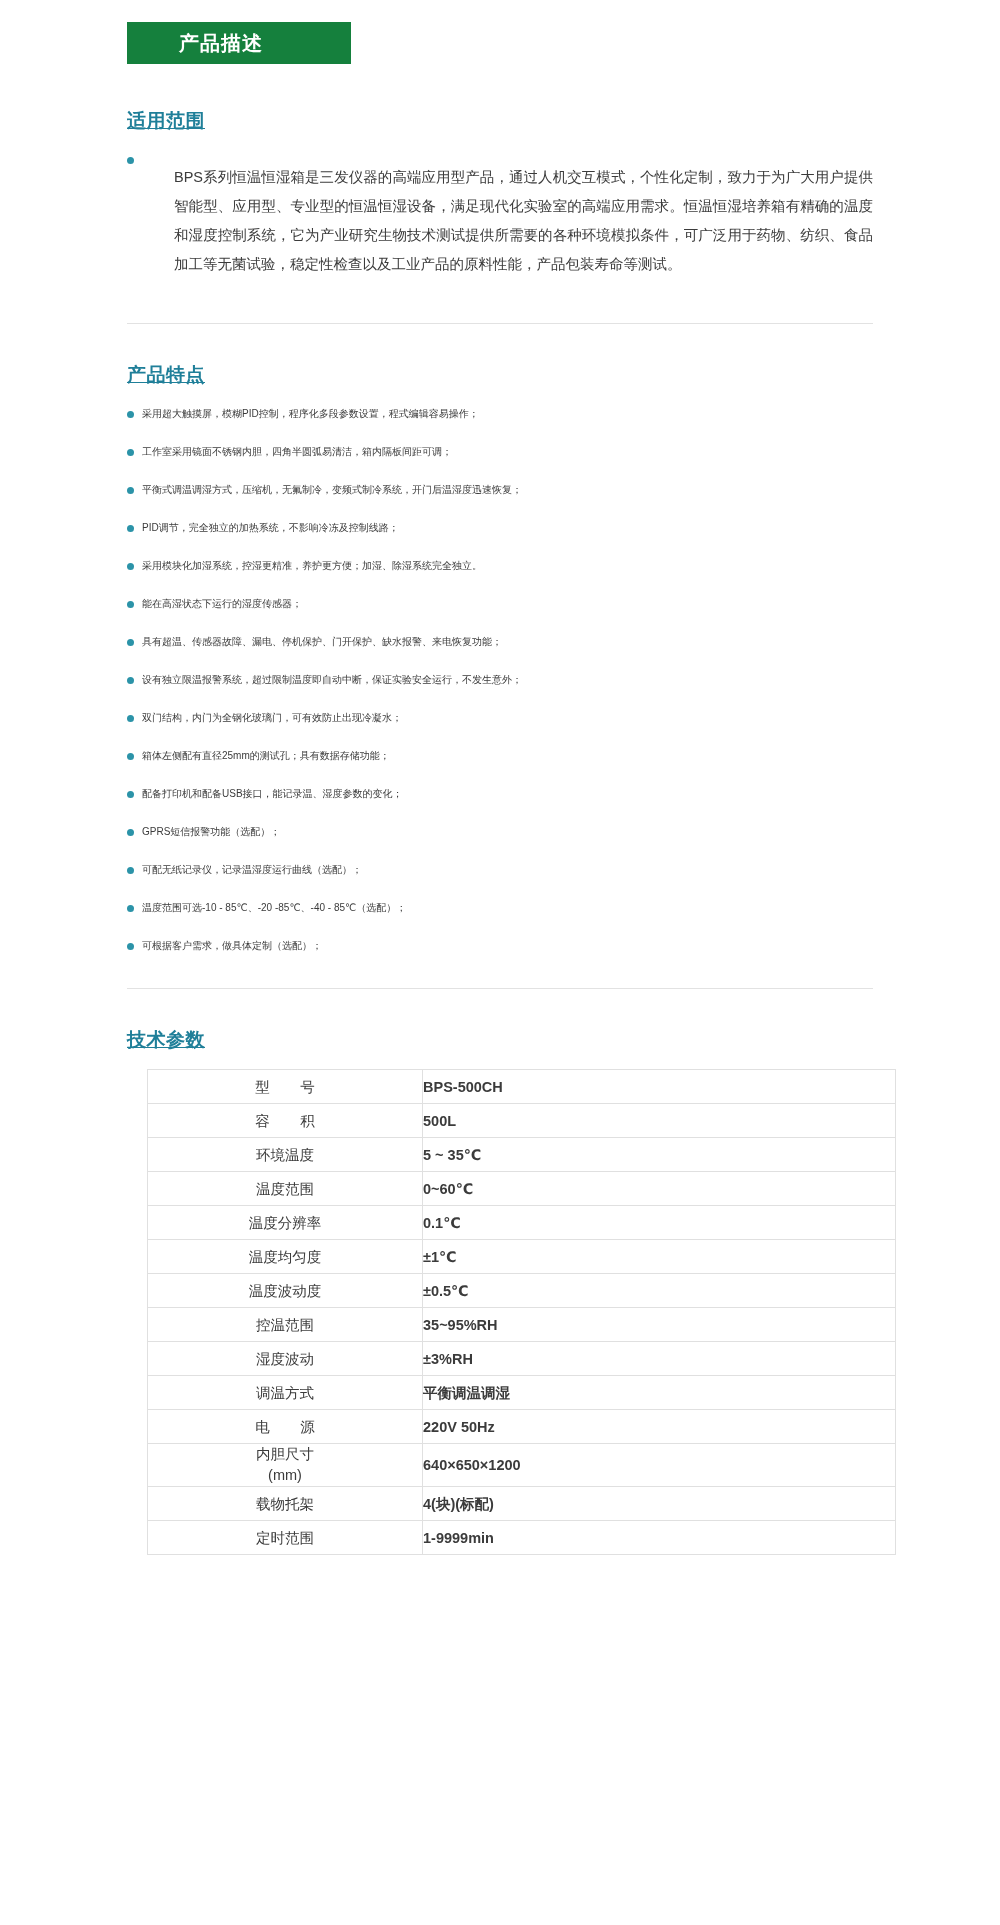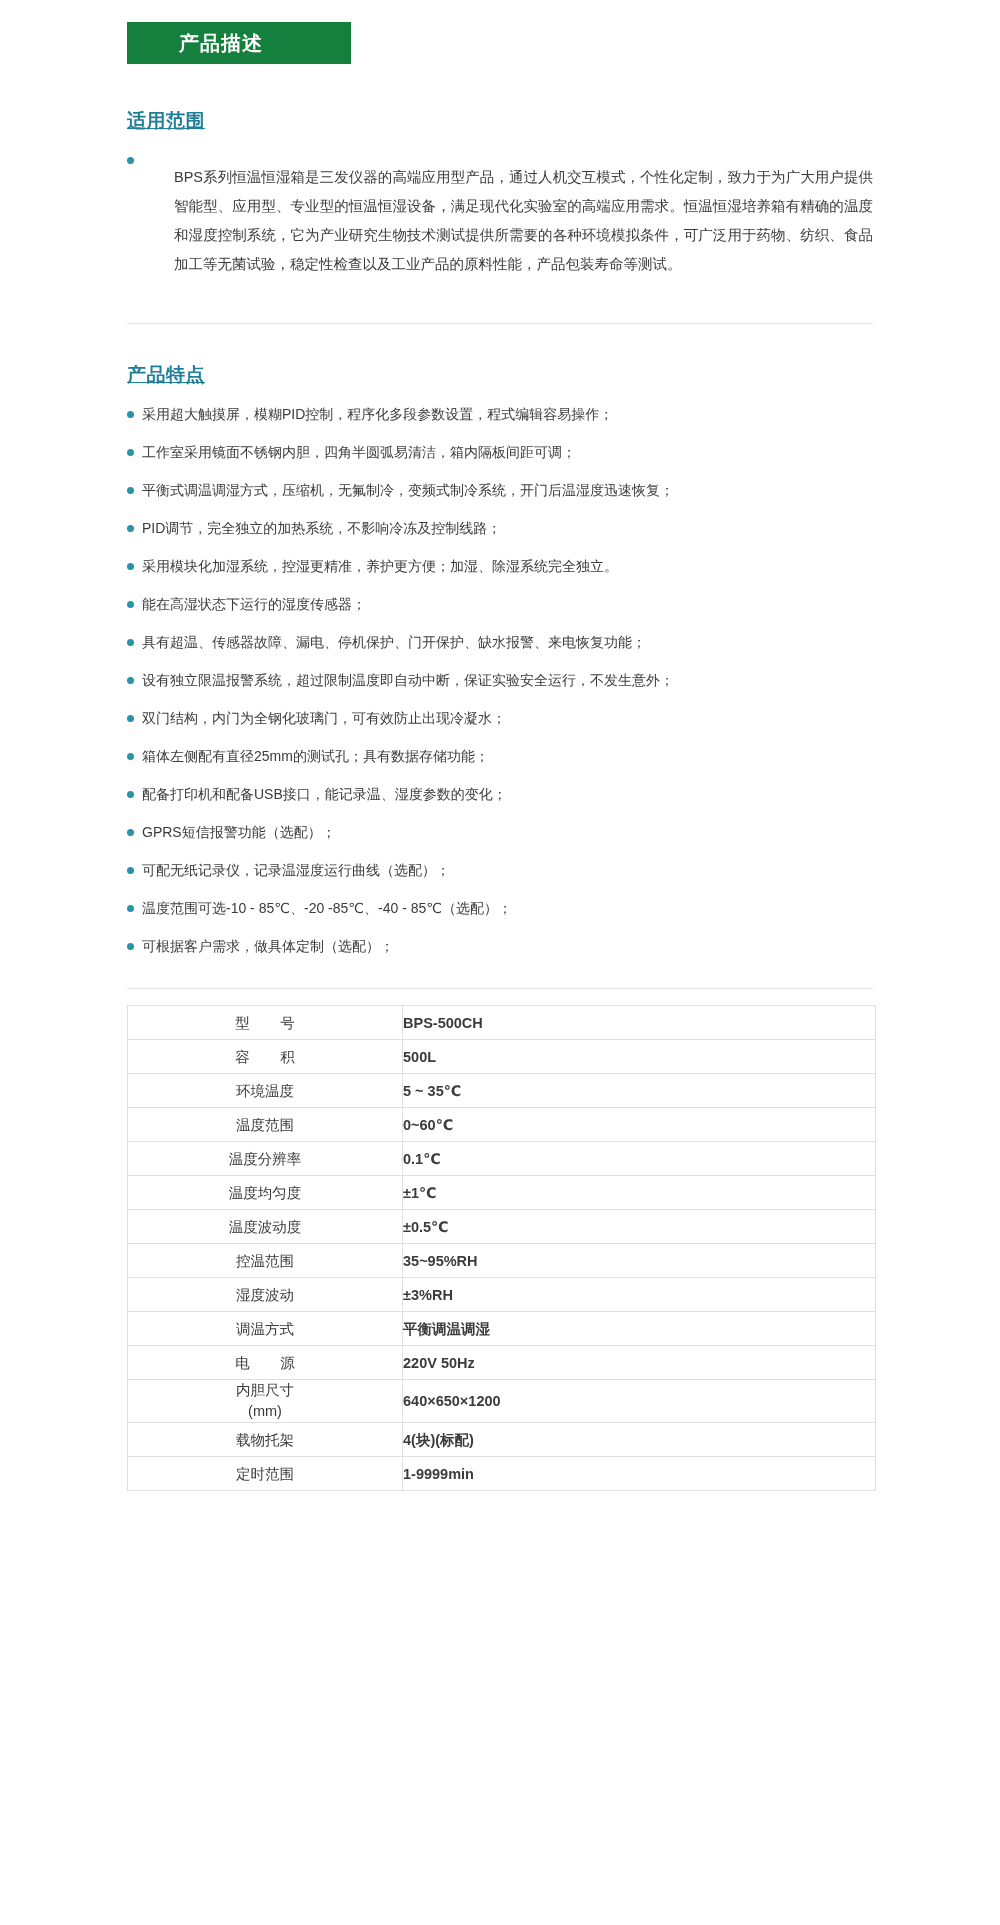--- a/index.html
+++ b/index.html
@@ -102,29 +102,30 @@
   .feature-bullet {
     width: 7px;
     height: 7px;
     border-radius: 50%;
     background: #2b93a8;
     margin-top: 9px;
     margin-right: 8px;
     flex: 0 0 auto;
   }
   .feature-text {
-    font-size: 14px;
+    font-size: 10px;
     line-height: 24px;
     color: #3b3b3b;
     flex: 1 1 auto;
   }
 
   
   .spec-table-wrap {
     margin-top: 16px;
+    margin-left: 20px;
   }
   table.spec-table {
     border-collapse: collapse;
     width: 746px;
     table-layout: fixed;
     font-size: 14.5px;
     color: #3b3b3b;
   }
   table.spec-table td {
     border: 1px solid #e0e0e0;
@@ -234,20 +235,21 @@
           <span class="feature-text">温度范围可选-10 - 85℃、-20 -85℃、-40 - 85℃（选配）；</span>
         </li>
         <li class="feature-item">
           <span class="feature-bullet"></span>
           <span class="feature-text">可根据客户需求，做具体定制（选配）；</span>
         </li>
       </ul>
 
     <hr class="divider">
 
+    <h2 class="section-heading">技术参数</h2>
 
     <div class="spec-table-wrap">
       <table class="spec-table">
         <tbody id="spec-tbody">
             <tr>
               <td class="spec-label"><span class="label-spaced">型　号</span></td>
               <td class="spec-value">BPS-500CH</td>
             </tr>
             <tr>
               <td class="spec-label"><span class="label-spaced">容　积</span></td>

